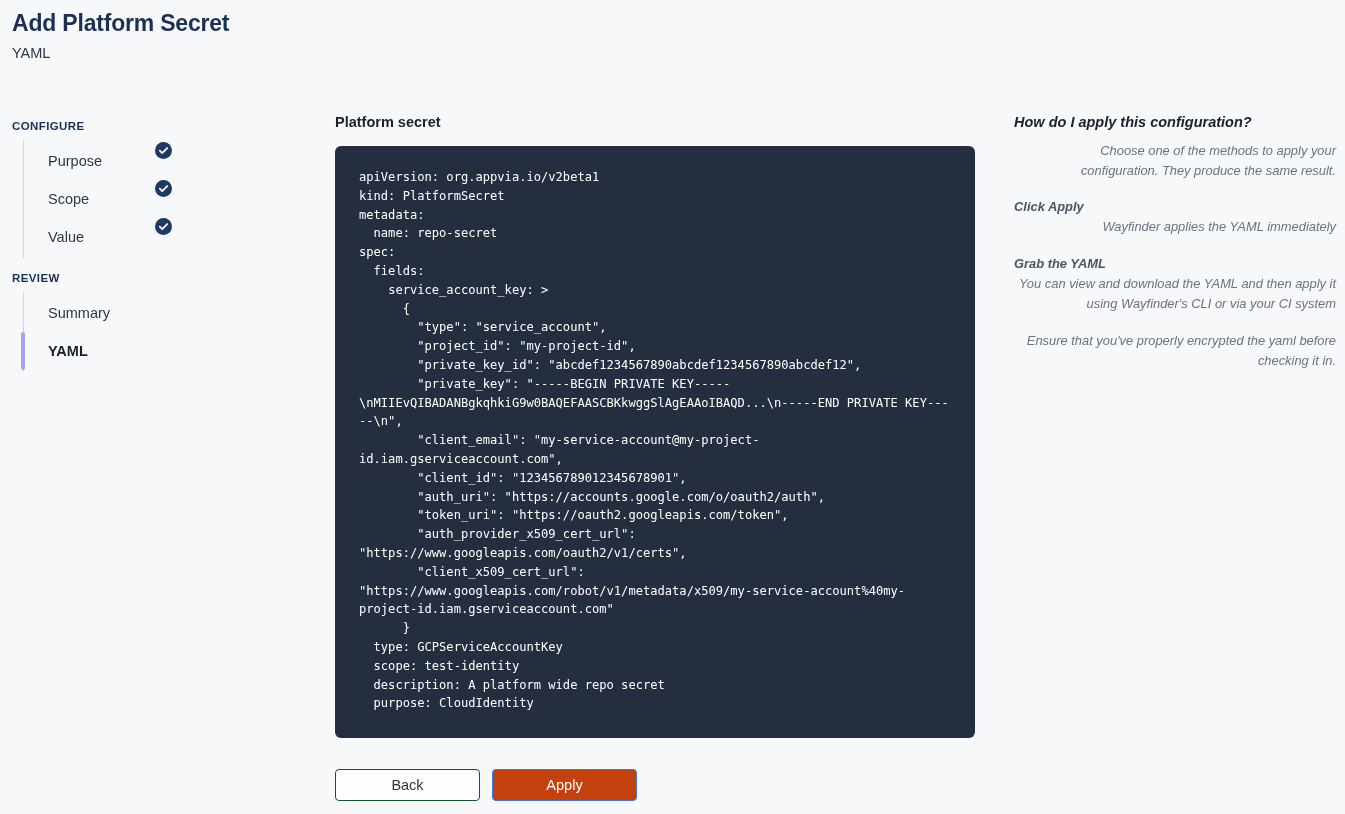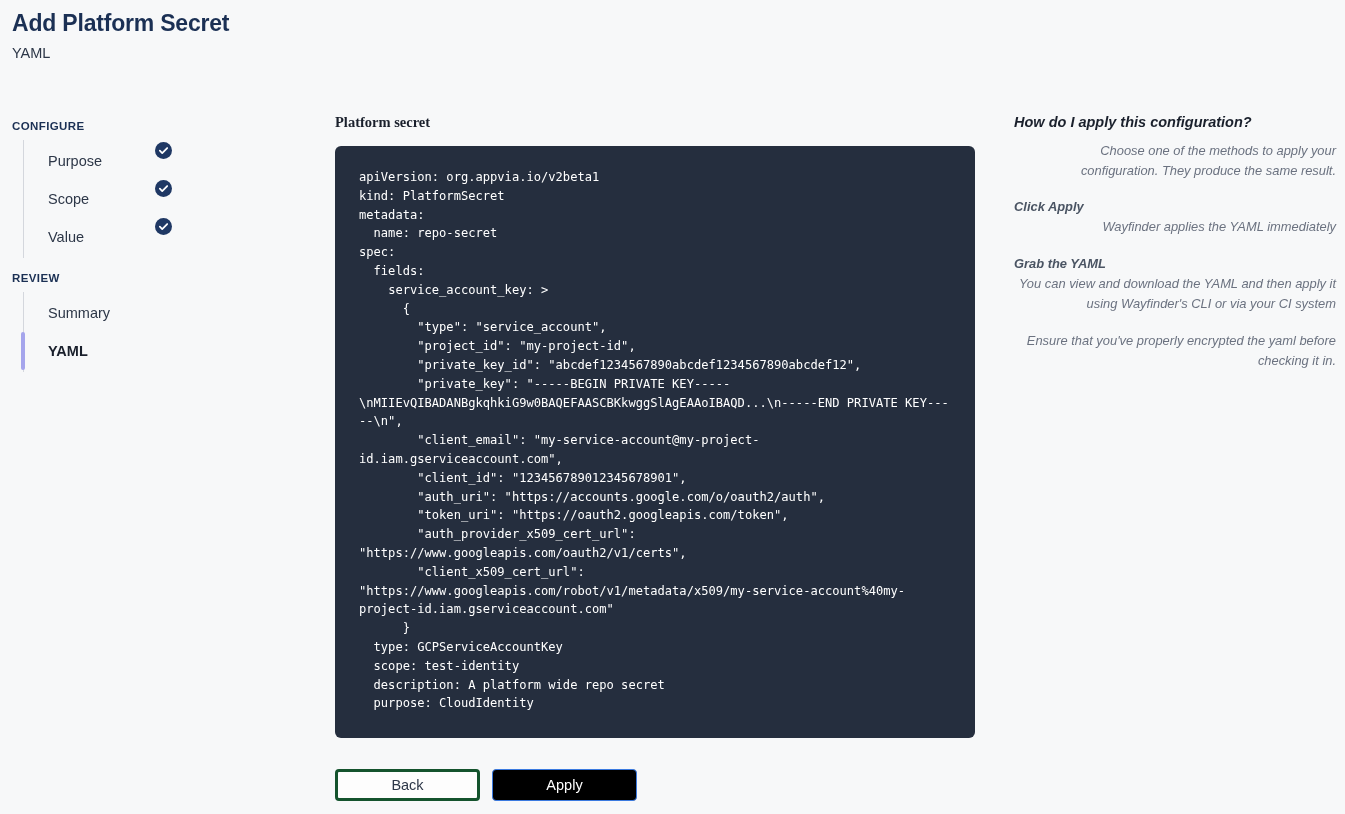--- a/index.html
+++ b/index.html
@@ -55,21 +55,21 @@
     align-items: center; justify-content: center; flex: none;
     margin-right: 124px;
   }
   .check-icon svg { display: block; }
   .sb-group.review { margin-top: 2px; }
   .sb-section-label.review { margin-top: 12px; }
 
   
   .main-label {
     font-size: 14.5px; font-weight: bold; color: #1a202c;
-    margin: 0 0 15px 0; line-height: 18px; font-family: Liberation Serif, serif;
+    margin: 0 0 15px 0; line-height: 18px;
   }
   .code-block {
     width: 640px; min-height: 592px;
     background: #252e3e; border-radius: 6px;
     padding: 22px 20px 4px 24px;
     color: #ffffff;
     font-family: "DejaVu Sans Mono", "Liberation Mono", monospace;
     font-size: 12.1px; line-height: 18.8px;
     white-space: pre-wrap; word-break: break-word;
     overflow: hidden;
@@ -80,24 +80,24 @@
     position: absolute; left: 335px; top: 769px;
     display: flex; gap: 12px;
   }
   .btn {
     font-family: "Liberation Sans", sans-serif;
     font-size: 14.5px; border-radius: 4px; cursor: pointer;
     height: 32px; display: inline-flex; align-items: center; justify-content: center;
   }
   .btn-back {
     width: 145px; background: #fdfdfd; color: #2d3748;
-    border: 3px solid #14532d;
+    border: 1px solid #14532d;
   }
   .btn-apply {
-    width: 145px; background: #000000; color: #ffffff; border: 1px solid #3b7ae0;
+    width: 145px; background: #c2410c; color: #ffffff; border: 1px solid #3b7ae0;
   }
 
   
   .help-title {
     font-size: 14.5px; font-weight: bold; color: #1a202c;
     margin: 0 0 10px 0; line-height: 18px;
   }
   .help-para {
     font-size: 12.9px; color: #6b7280; line-height: 20px;
     margin: 0 0 16px 8px;

